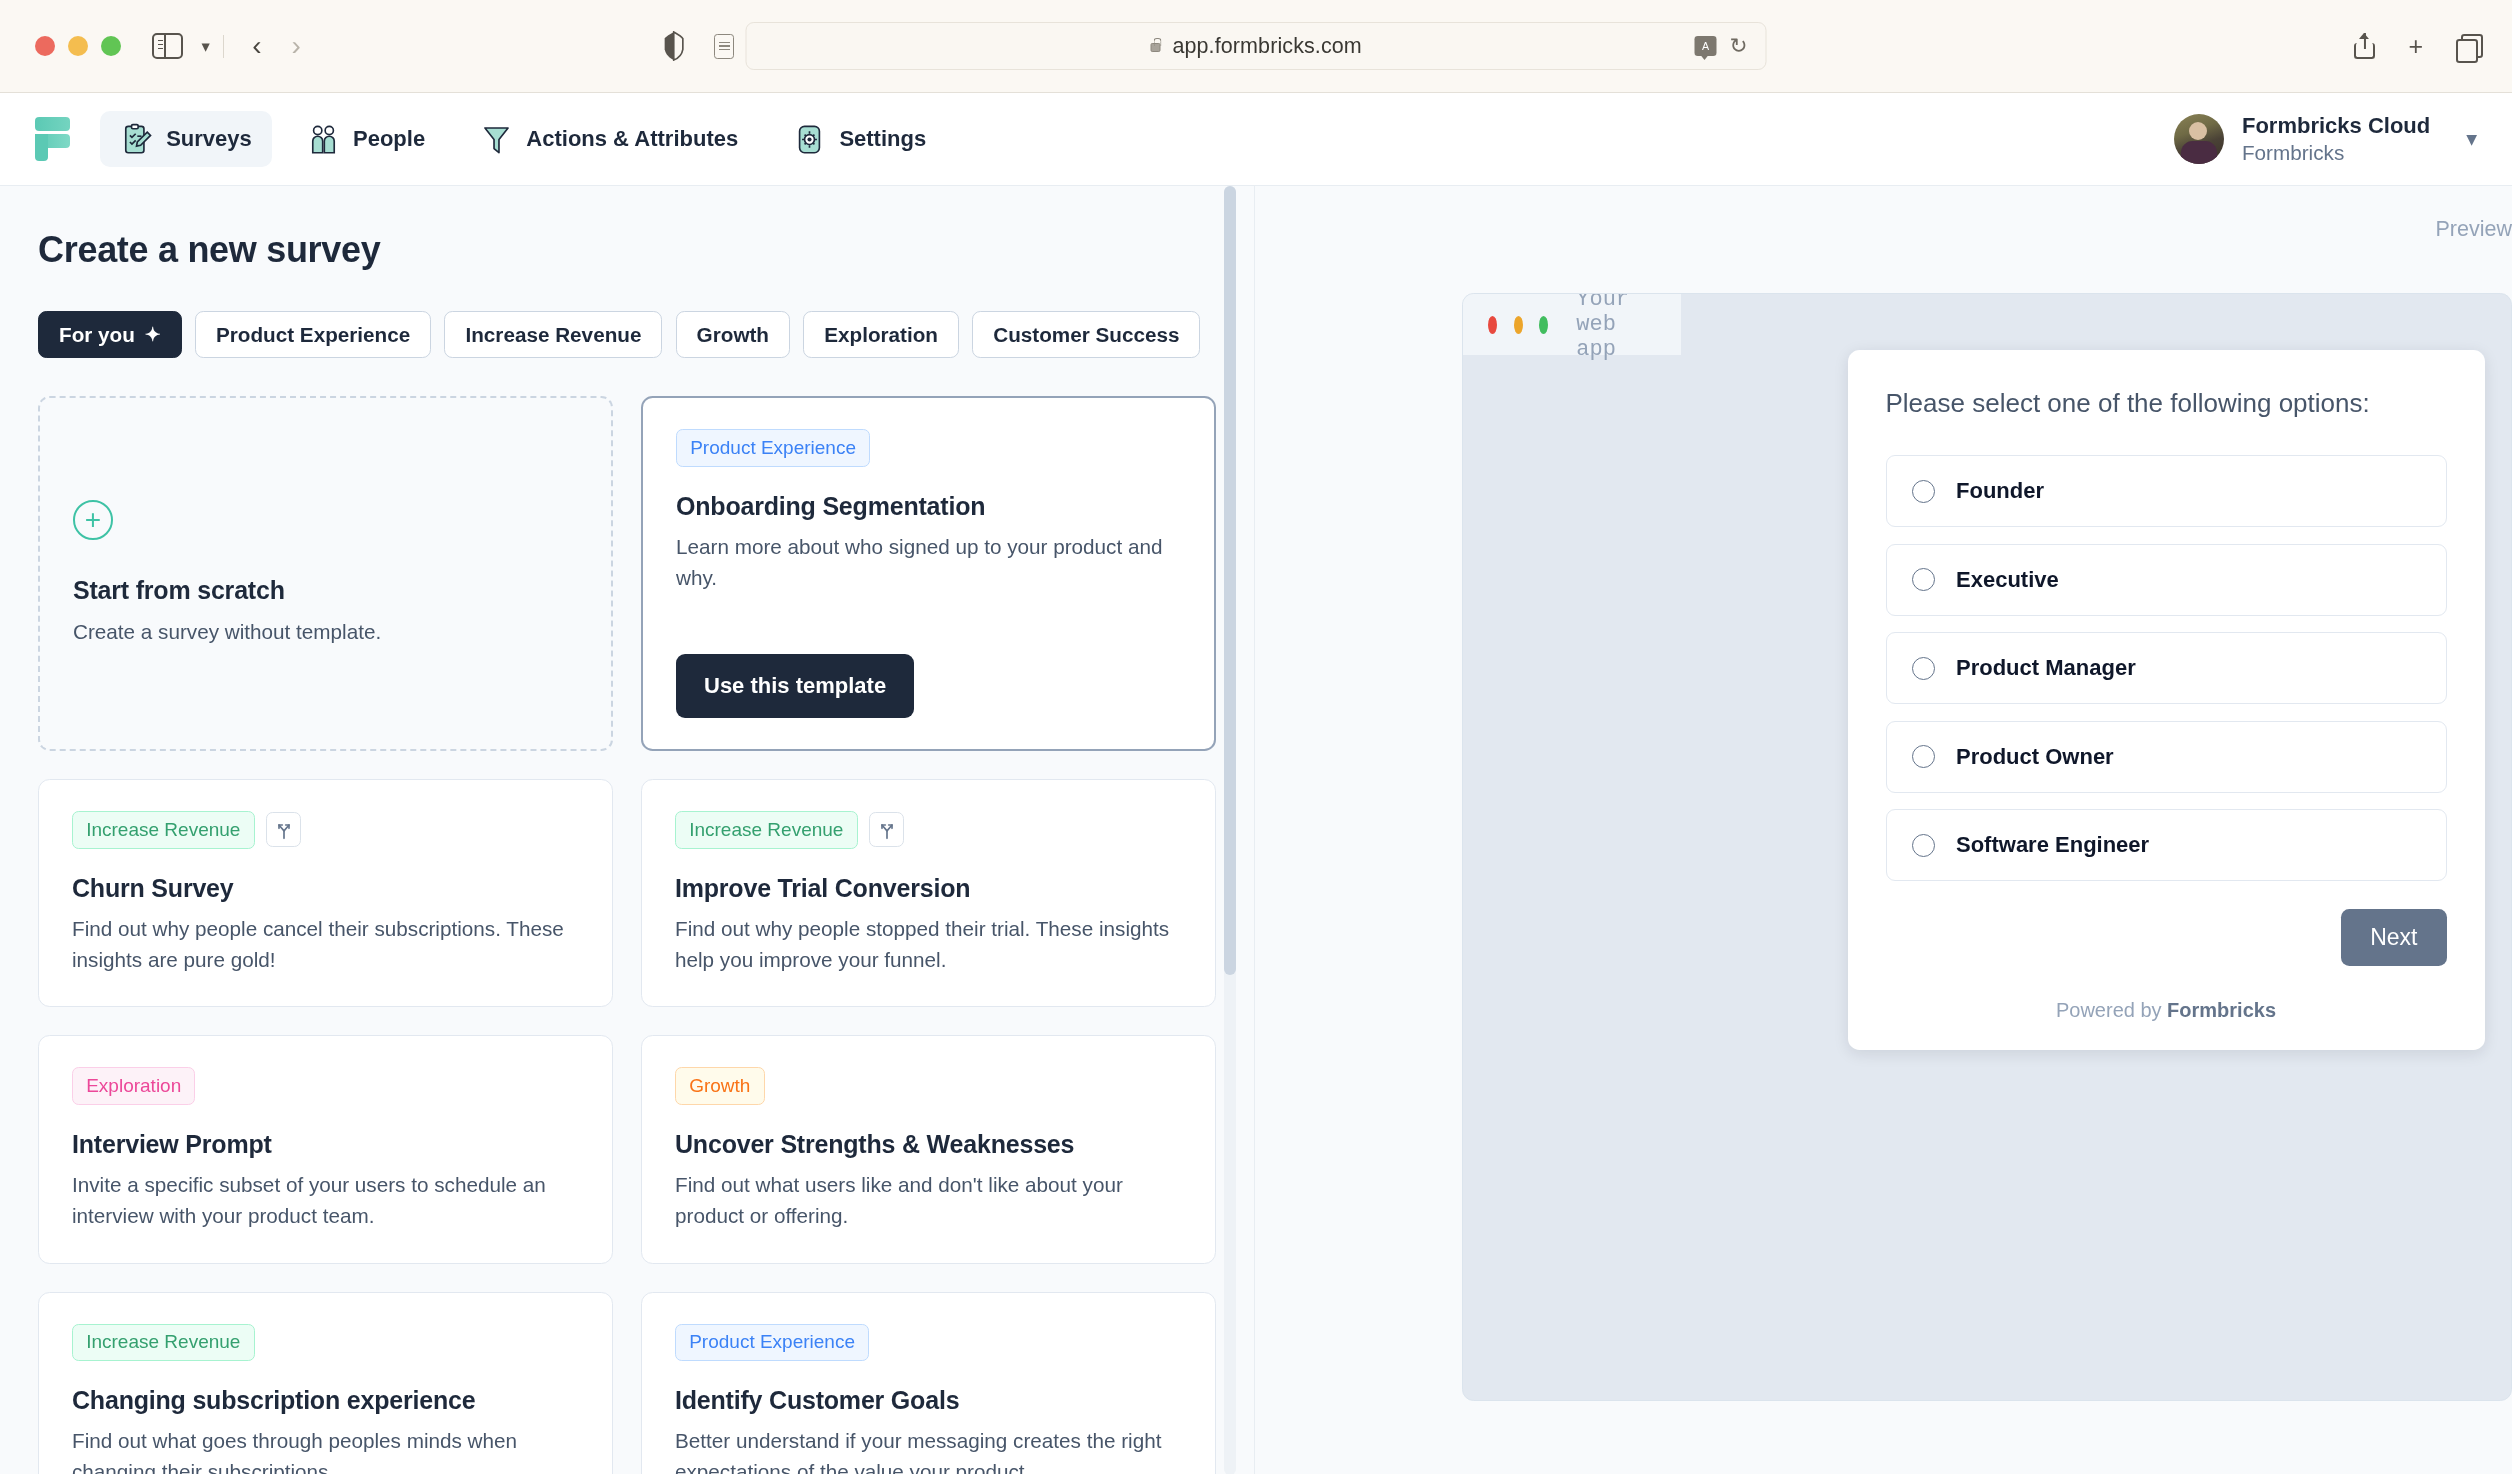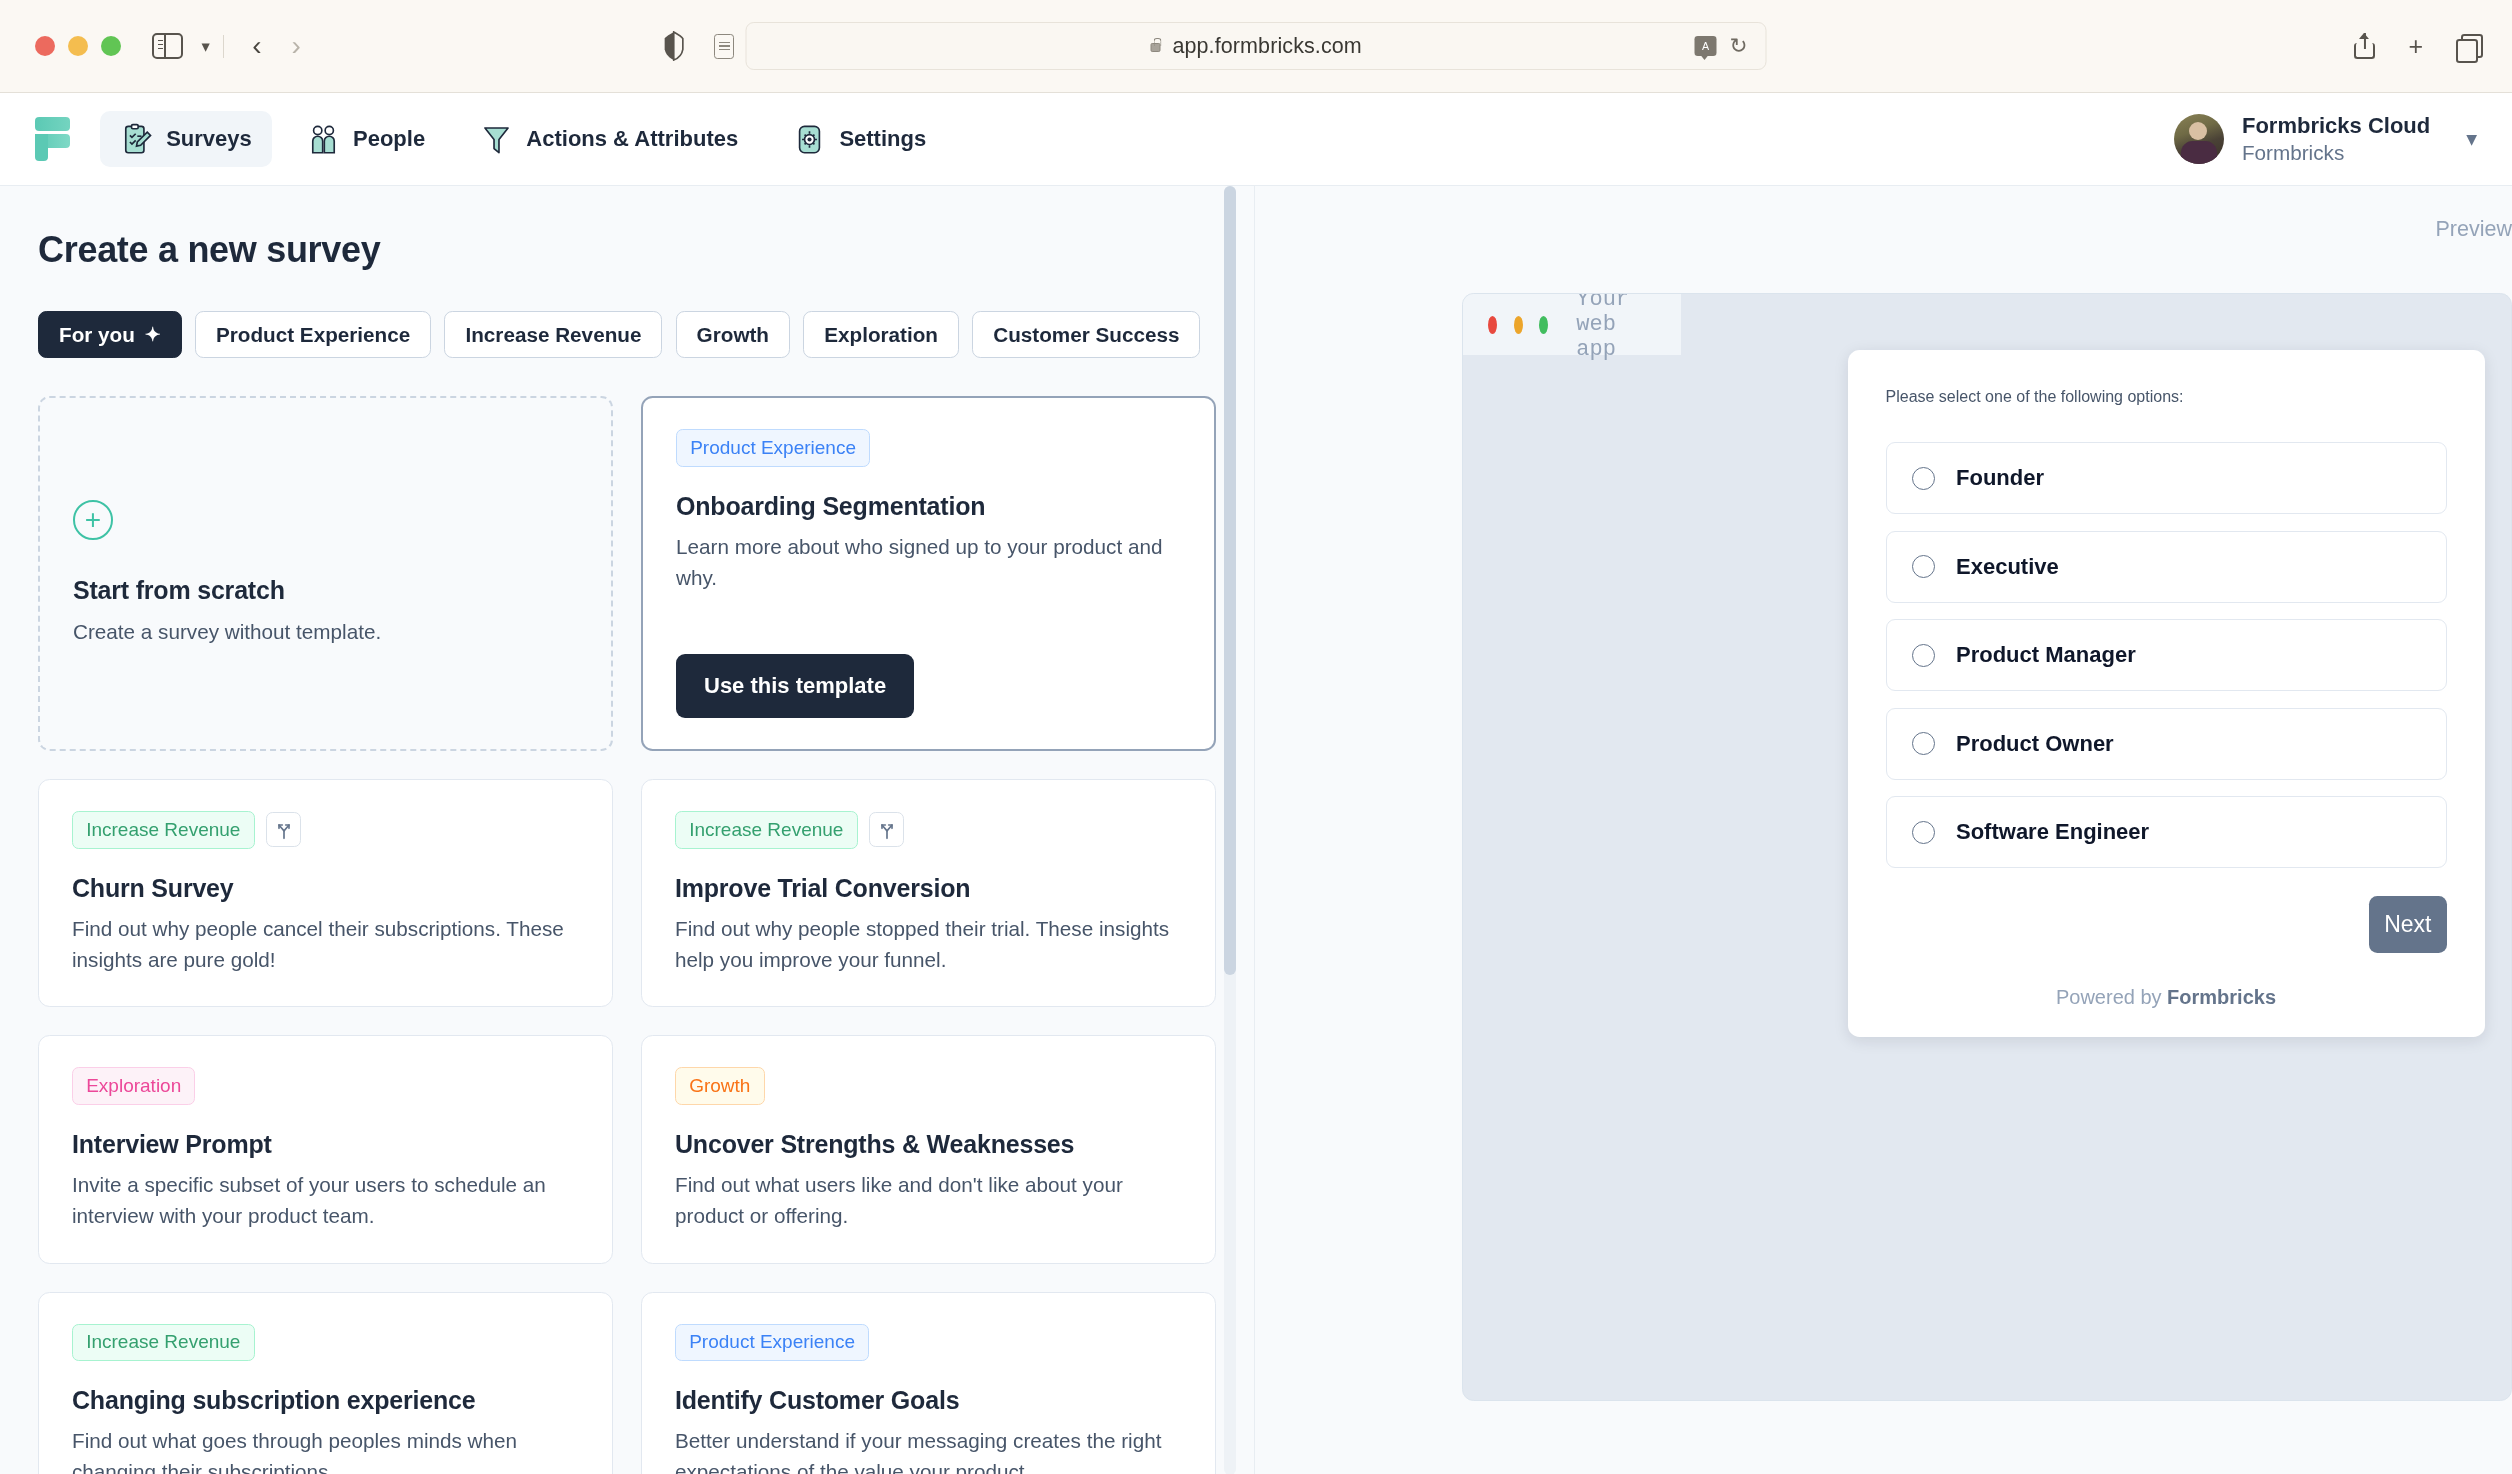--- a/index.html
+++ b/index.html
@@ -259,33 +259,33 @@
   }
   .webapp-body { flex: 1; position: relative; }
 
   .survey-card {
     position: absolute; right: 26.5px; top: 56px;
     width: 637px; background: #fff; border-radius: 11.6px;
     box-shadow: 0 3.3px 15px rgba(15,23,42,.10);
     padding: 38px 38px 28px 38px;
   }
   .q-title { font-size: 26.5px; font-weight: 700; color: #0f172a; margin-bottom: 16.5px; }
-  .q-sub { font-size: 16px; color: #475569; margin-bottom: 36px; }
+  .q-sub { font-size: 26px; color: #475569; margin-bottom: 36px; }
   .opt {
     border: 1.2px solid #e2e8f0; border-radius: 9px;
     padding: 22px 25px; margin-bottom: 16.5px;
     display: flex; align-items: center; gap: 21.5px; cursor: pointer;
     background: #fff;
   }
   .radio { width: 23px; height: 23px; border-radius: 50%; border: 1.7px solid #64748b; flex: 0 0 23px; }
   .opt-label { font-size: 22px; font-weight: 600; color: #0f172a; }
   .next-row { display: flex; justify-content: flex-end; margin-top: 28px; }
   .next-btn {
     background: #64748b; color: #fff; border: none;
-    padding: 15px 15px; border-radius: 8.3px;
+    padding: 15px 29px; border-radius: 8.3px;
     font-size: 23px; font-weight: 500; cursor: pointer;
     font-family: "Liberation Sans", sans-serif;
   }
   .powered {
     text-align: center; margin-top: 33px;
     font-size: 20px; color: #94a3b8;
   }
   .powered b { color: #64748b; font-weight: 700; }
 </style>
 </head>

